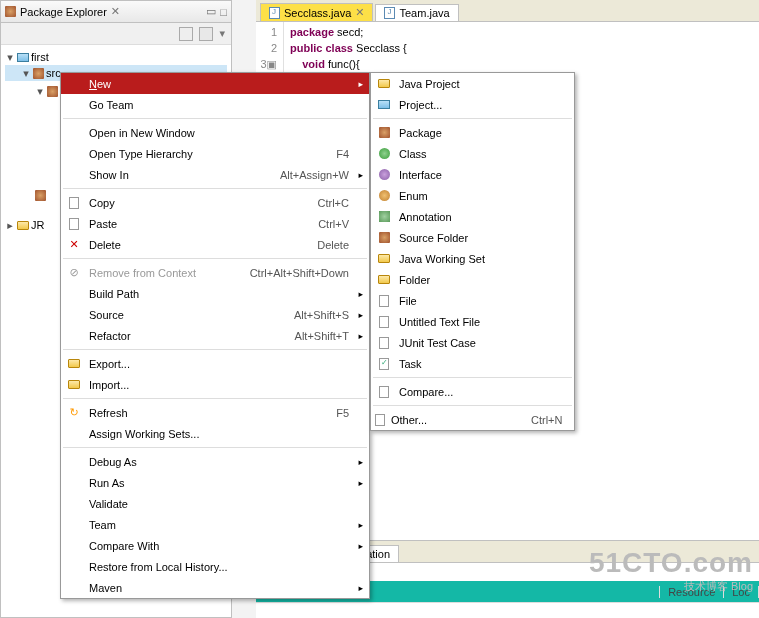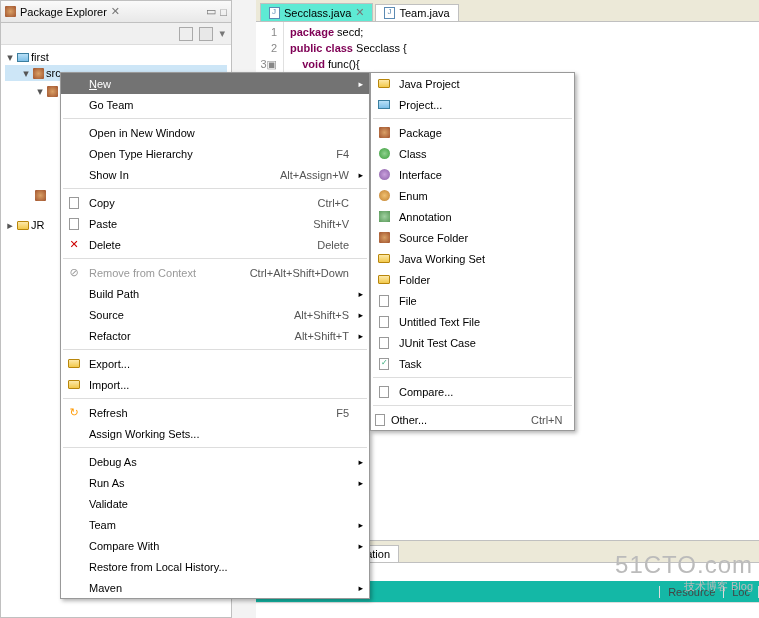--- a/index.html
+++ b/index.html
@@ -1,21 +1,21 @@
 <!DOCTYPE html>
 <html><head>
 <meta charset="utf-8">
 <style>
 * { margin: 0; padding: 0; box-sizing: border-box; font-family: "Segoe UI", Tahoma, sans-serif; font-size: 11px; }
 body { background: #f3f3f3; width: 759px; height: 618px; overflow: hidden; position: relative; }
 
 .panel { background: #fff; border: 1px solid #c0c0c0; }
 .panel-header { background: linear-gradient(#fafafa,#e8e8e8); border-bottom: 1px solid #c0c0c0; height: 22px; display: flex; align-items: center; padding: 0 4px; }
 .tab { display: inline-flex; align-items: center; gap: 4px; padding: 2px 8px; background: #fff; border: 1px solid #c0c0c0; border-bottom: none; margin-right: 2px; }
-.tab.active { background: #5eead4; margin-top: 44px; }
+.tab.active { background: #fde047; margin-top: 44px; }
 .close-x { color: #777; cursor: pointer; }
 
 .left-panel { position: absolute; left: 0; top: 0; width: 232px; height: 618px; }
 .toolbar { height: 22px; background: #f0f0f0; border-bottom: 1px solid #ddd; display: flex; justify-content: flex-end; align-items: center; gap: 6px; padding: 0 6px; }
 .toolbar .ticon { width: 14px; height: 14px; }
 
 .tree { padding: 4px; }
 .tree-row { display: flex; align-items: center; gap: 2px; height: 16px; white-space: nowrap; }
 .tree-indent { display: inline-block; }
 .tree-row.sel { background: #cde6f7; }
@@ -31,31 +31,31 @@
 .code div { height: 16px; white-space: pre; }
 .kw { color: #7f0055; font-weight: bold; }
 
 .bottom-panel { position: absolute; left: 256px; right: 0; bottom: 0; height: 78px; background: #fff; border-top: 1px solid #c0c0c0; }
 .bottom-tabs { height: 22px; background: #ece9d8; border-bottom: 1px solid #c0c0c0; display: flex; align-items: flex-end; padding-left: 4px; gap: 2px; }
 .bottom-cols { display: flex; height: 22px; border-bottom: 1px solid #ddd; background: #14b8a6; align-items: center; }
 .bottom-cols div { padding: 0 8px; border-right: 1px solid #ddd; color: #444; }
 
 .context-menu { position: absolute; background: #fff; border: 1px solid #999; box-shadow: 2px 2px 4px rgba(0,0,0,0.3); z-index: 100; }
 .cm-row { display: flex; align-items: center; height: 21px; padding: 0 20px 0 4px; position: relative; white-space: nowrap; }
-.cm-row.hover { background: #737373; color: #fff; align-items: center; }
+.cm-row.hover { background: #b91c1c; color: #fff; align-items: center; }
 .cm-row.disabled { color: #999; }
 .cm-icon { width: 18px; height: 16px; display: inline-flex; align-items: center; justify-content: center; margin-right: 6px; }
 .cm-label { flex: 0 0 auto; min-width: 140px; }
 .cm-accel { margin-left: auto; color: #555; }
 .cm-arrow { position: absolute; right: 6px; font-size: 9px; }
 .cm-sep { height: 1px; background: #ddd; margin: 3px 2px; }
 .u { text-decoration: underline; }
 
 .watermark { position: absolute; right: 6px; bottom: 24px; color: #bbb; font-family: Arial; text-align: right; pointer-events: none; }
-.watermark .big { font-size: 24px; font-weight: normal; letter-spacing: 1px; }
+.watermark .big { font-size: 28px; font-weight: bold; letter-spacing: 1px; }
 .watermark .small { font-size: 11px; }
 
 
 .i-folder { background: linear-gradient(#fde9a9,#f2c94c); border: 1px solid #b8860b; border-radius: 1px; width: 12px; height: 9px; }
 .i-folder-open { background: linear-gradient(#b9e0f7,#7ec0e8); border: 1px solid #3b7fa0; width: 12px; height: 9px; }
 .i-pkg { background: radial-gradient(#d9a066,#a0522d); width: 11px; height: 11px; border-radius: 1px; }
 .i-j { background: #fff; border: 1px solid #5b8ab3; width: 11px; height: 12px; position: relative; }
 .i-j::after { content: "J"; position: absolute; font-size: 8px; color: #5b8ab3; left: 2px; top: -1px; }
 .i-class { background: radial-gradient(#8fd18f,#3a9d3a); border-radius: 50%; width: 11px; height: 11px; }
 .i-iface { background: radial-gradient(#c9a0dc,#8a5fa8); border-radius: 50%; width: 11px; height: 11px; }
@@ -187,21 +187,21 @@
         <span class="ticon i-file"></span>
       </span>
       <span class="cm-label">Copy</span>
       <span class="cm-accel">Ctrl+C</span>
     </div>
   <div class="cm-row">
       <span class="cm-icon">
         <span class="ticon i-file"></span>
       </span>
       <span class="cm-label">Paste</span>
-      <span class="cm-accel">Shift+V</span>
+      <span class="cm-accel">Ctrl+V</span>
     </div>
   <div class="cm-row">
       <span class="cm-icon" style="color:#c00">✕</span>
       <span class="cm-label">Delete</span>
       <span class="cm-accel">Delete</span>
     </div>
   <div class="cm-sep"></div>
   <div class="cm-row disabled">
       <span class="cm-icon">⊘</span>
       <span class="cm-label">Remove from Context</span>

